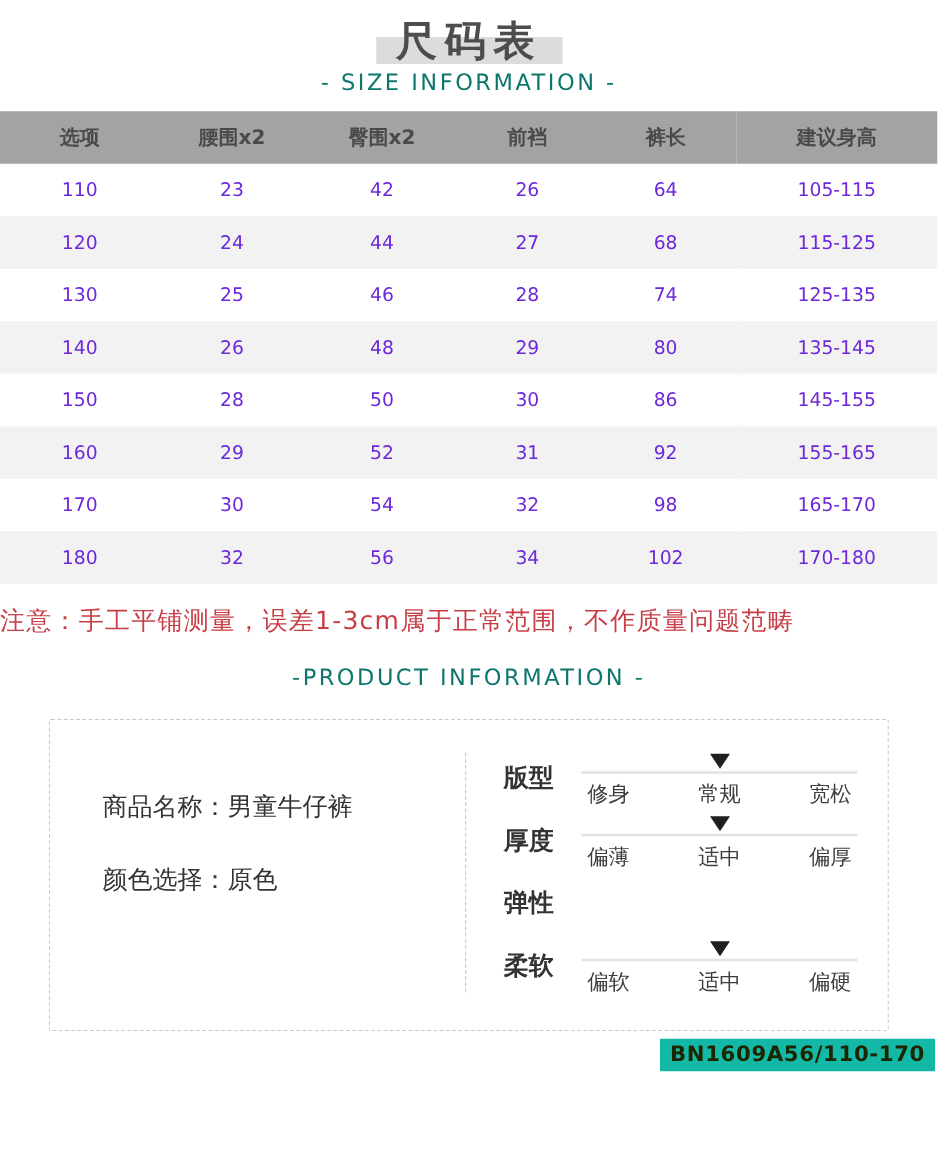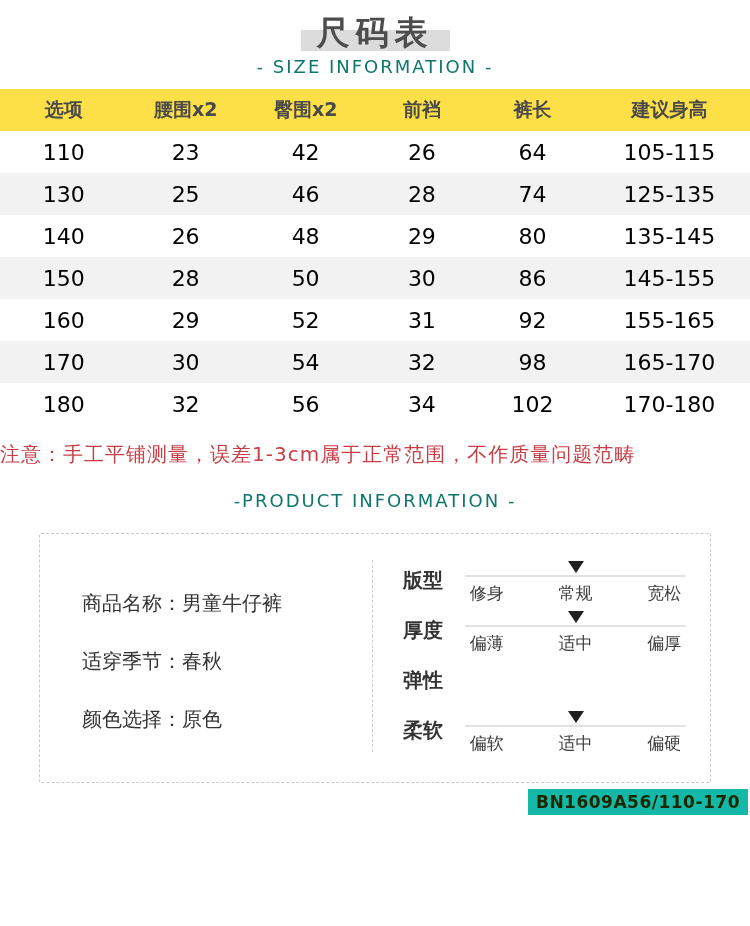--- a/index.html
+++ b/index.html
@@ -21,24 +21,24 @@
     text-align:right;
   }
   .sub-title {
     margin-top:2px;
     font-size:18px; color:#0f766e; letter-spacing:2px; font-weight:500;
   }
 
   
   table.size-table { width:100%; border-collapse:collapse; margin-top:12px; table-layout:fixed; }
   .size-table th {
-    background:#fde047; height:40px;
-    font-size:19px; font-weight:600; color:#4a4a4a; text-align:center;
-  }
-  .size-table td { height:40px; text-align:center; font-size:22px; color:#000000; }
+    background:#a3a3a3; height:40px;
+    font-size:16px; font-weight:600; color:#4a4a4a; text-align:center;
+  }
+  .size-table td { height:40px; text-align:center; font-size:15px; color:#6d28d9; }
   .size-table tbody tr:nth-child(even) { background:#f2f2f2; }
 
   .note {
     margin-top:16px; text-align:left;
     font-size:20px; font-weight:500; color:#c73e46; letter-spacing:1px;
   }
 
   .product-header { margin-top:22px; }
 
   .product-box {
@@ -105,20 +105,28 @@
   <tbody id="size-table-body">
       <tr>
         <td>110</td>
         <td>23</td>
         <td>42</td>
         <td>26</td>
         <td>64</td>
         <td>105-115</td>
       </tr>
       <tr>
+        <td>120</td>
+        <td>24</td>
+        <td>44</td>
+        <td>27</td>
+        <td>68</td>
+        <td>115-125</td>
+      </tr>
+      <tr>
         <td>130</td>
         <td>25</td>
         <td>46</td>
         <td>28</td>
         <td>74</td>
         <td>125-135</td>
       </tr>
       <tr>
         <td>140</td>
         <td>26</td>
@@ -164,21 +172,20 @@
 
 <p class="note">注意：手工平铺测量，误差1-3cm属于正常范围，不作质量问题范畴</p>
 
 <header class="section-header product-header">
   <div class="sub-title">-PRODUCT INFORMATION -</div>
 </header>
 
 <section class="product-box">
   <div class="left-col" id="product-details">
       <div class="detail-line"><span>商品名称：</span><span>男童牛仔裤</span></div>
-      <div class="detail-line"><span>适穿季节：</span><span>春秋</span></div>
       <div class="detail-line"><span>颜色选择：</span><span>原色</span></div>
     </div>
   <div class="v-divider"></div>
   <div class="right-col" id="product-attributes">
       <div class="attr-row">
         <div class="attr-label">版型</div>
         <div class="scale">
           <div class="tri" style="left: 50%;"></div>
           <div class="scale-line"></div>
           <div class="opts">

